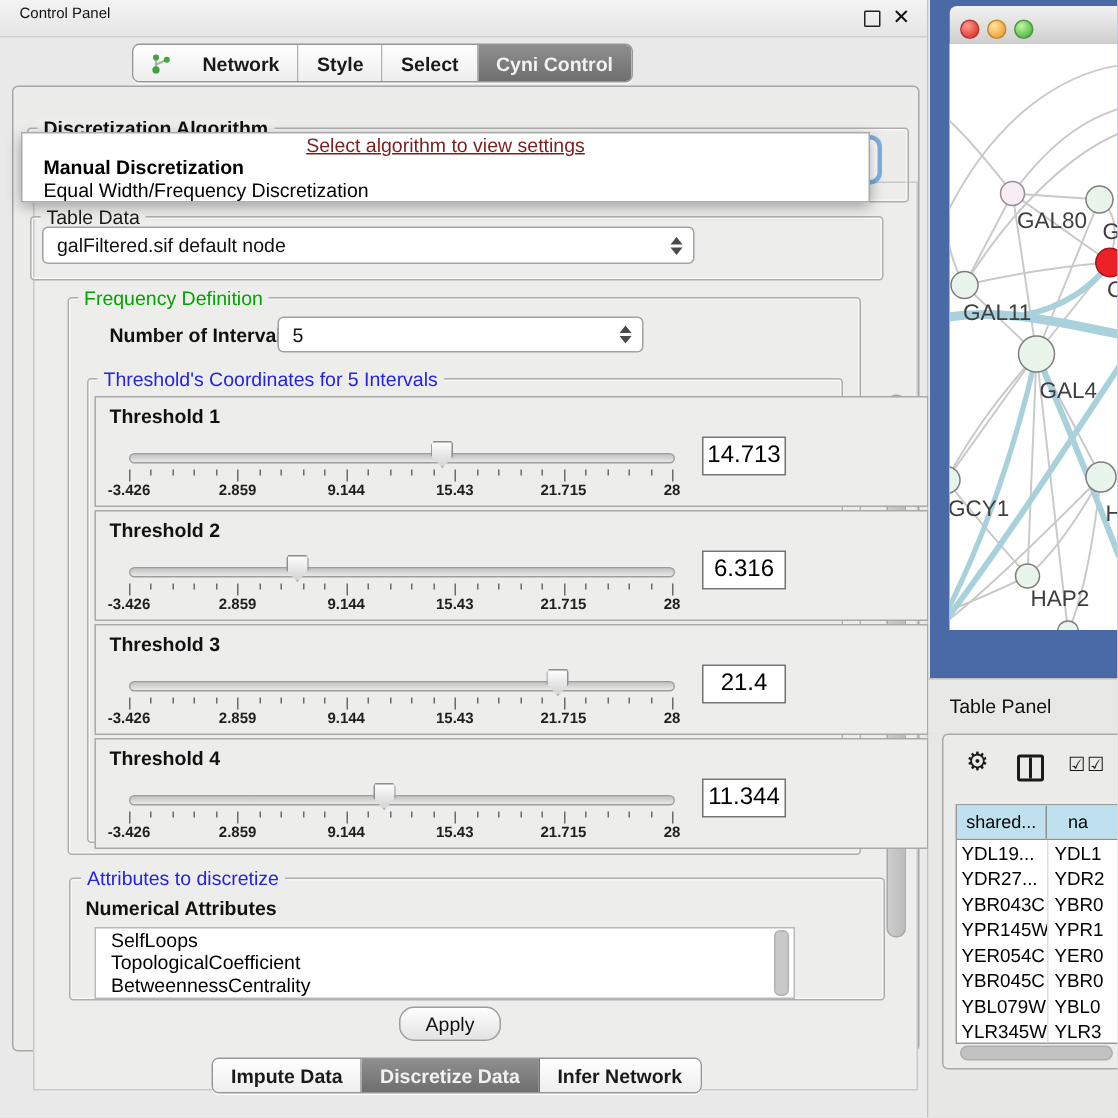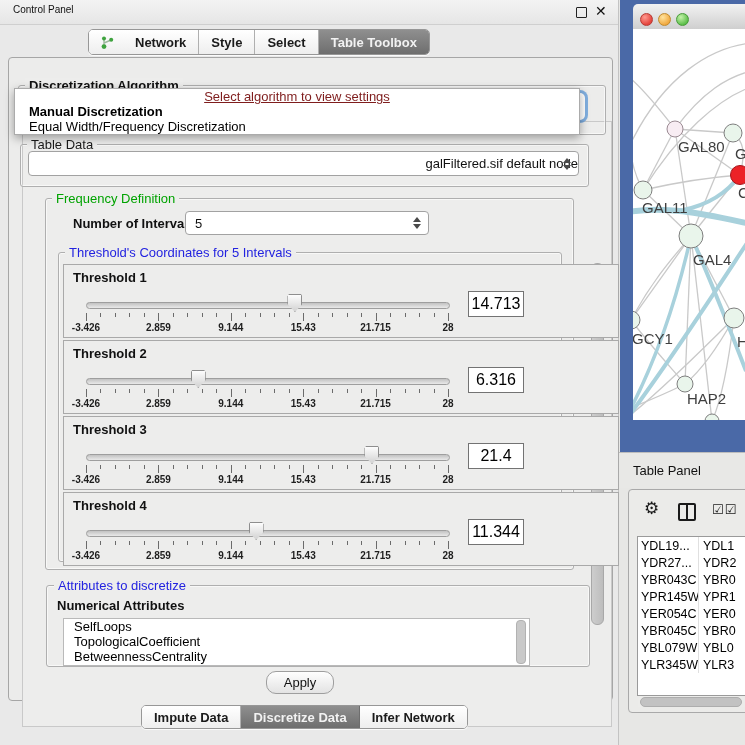--- a/index.html
+++ b/index.html
@@ -108,21 +108,21 @@
           </span>
           <span>Network</span>
         </div>
         <div class="seg">
           <span>Style</span>
         </div>
         <div class="seg">
           <span>Select</span>
         </div>
         <div class="seg sel">
-          <span>Table Toolbox</span>
+          <span>Cyni Control</span>
         </div>
       </nav>
 
     <div id="outer-panel">
       <div id="viewport"></div>
       <div id="vscroll-thumb"></div>
 
       <div class="groupbox" style="left:9px;top:27px;width:586px;height:48px;"></div>
       <span class="grouptitle boldlabel" style="left:16px;top:20px;">Discretization Algorithm</span>
     </div>
@@ -130,21 +130,21 @@
     <div id="algo-combo-ghost"></div>
 
     <div id="algo-popup">
       <div class="hint">Select algorithm to view settings</div>
       <div class="item b">Manual Discretization</div>
       <div class="item">Equal Width/Frequency Discretization</div>
     </div>
 
     <div class="groupbox" style="left:20px;top:144px;width:567px;height:41px;"></div>
     <span class="grouptitle gt-black" style="left:27px;top:137px;">Table Data</span>
-    <div class="combo" style="left:28px;top:151px;width:551px;height:25px;justify-content:flex-end;">
+    <div class="combo" style="left:28px;top:151px;width:435px;height:25px;">
       <span>galFiltered.sif default node</span>
       <span class="stepper">
           <span class="up"></span>
           <span class="dn"></span>
         </span>
     </div>
 
     <div class="groupbox" style="left:45px;top:198px;width:527px;height:370px;"></div>
     <span class="grouptitle gt-green" style="left:52px;top:191px;">Frequency Definition</span>
 
@@ -419,20 +419,24 @@
     <div id="tp-titlebar">
       <span id="tp-title">Table Panel</span>
     </div>
 
     <div id="tp-box"></div>
     <span id="gear-icon">⚙</span>
     <span id="split-icon"></span>
     <span id="check-icons">☑☑</span>
 
     <div id="tp-table">
+      <div class="hrow">
+        <div class="hcell hc1">shared...</div>
+        <div class="hcell hc2">na</div>
+      </div>
       <div id="tp-rows">
           <div class="trow">
             <div class="tc1">YDL19...</div>
             <div class="tc2">YDL1</div>
           </div>
           <div class="trow">
             <div class="tc1">YDR27...</div>
             <div class="tc2">YDR2</div>
           </div>
           <div class="trow">

